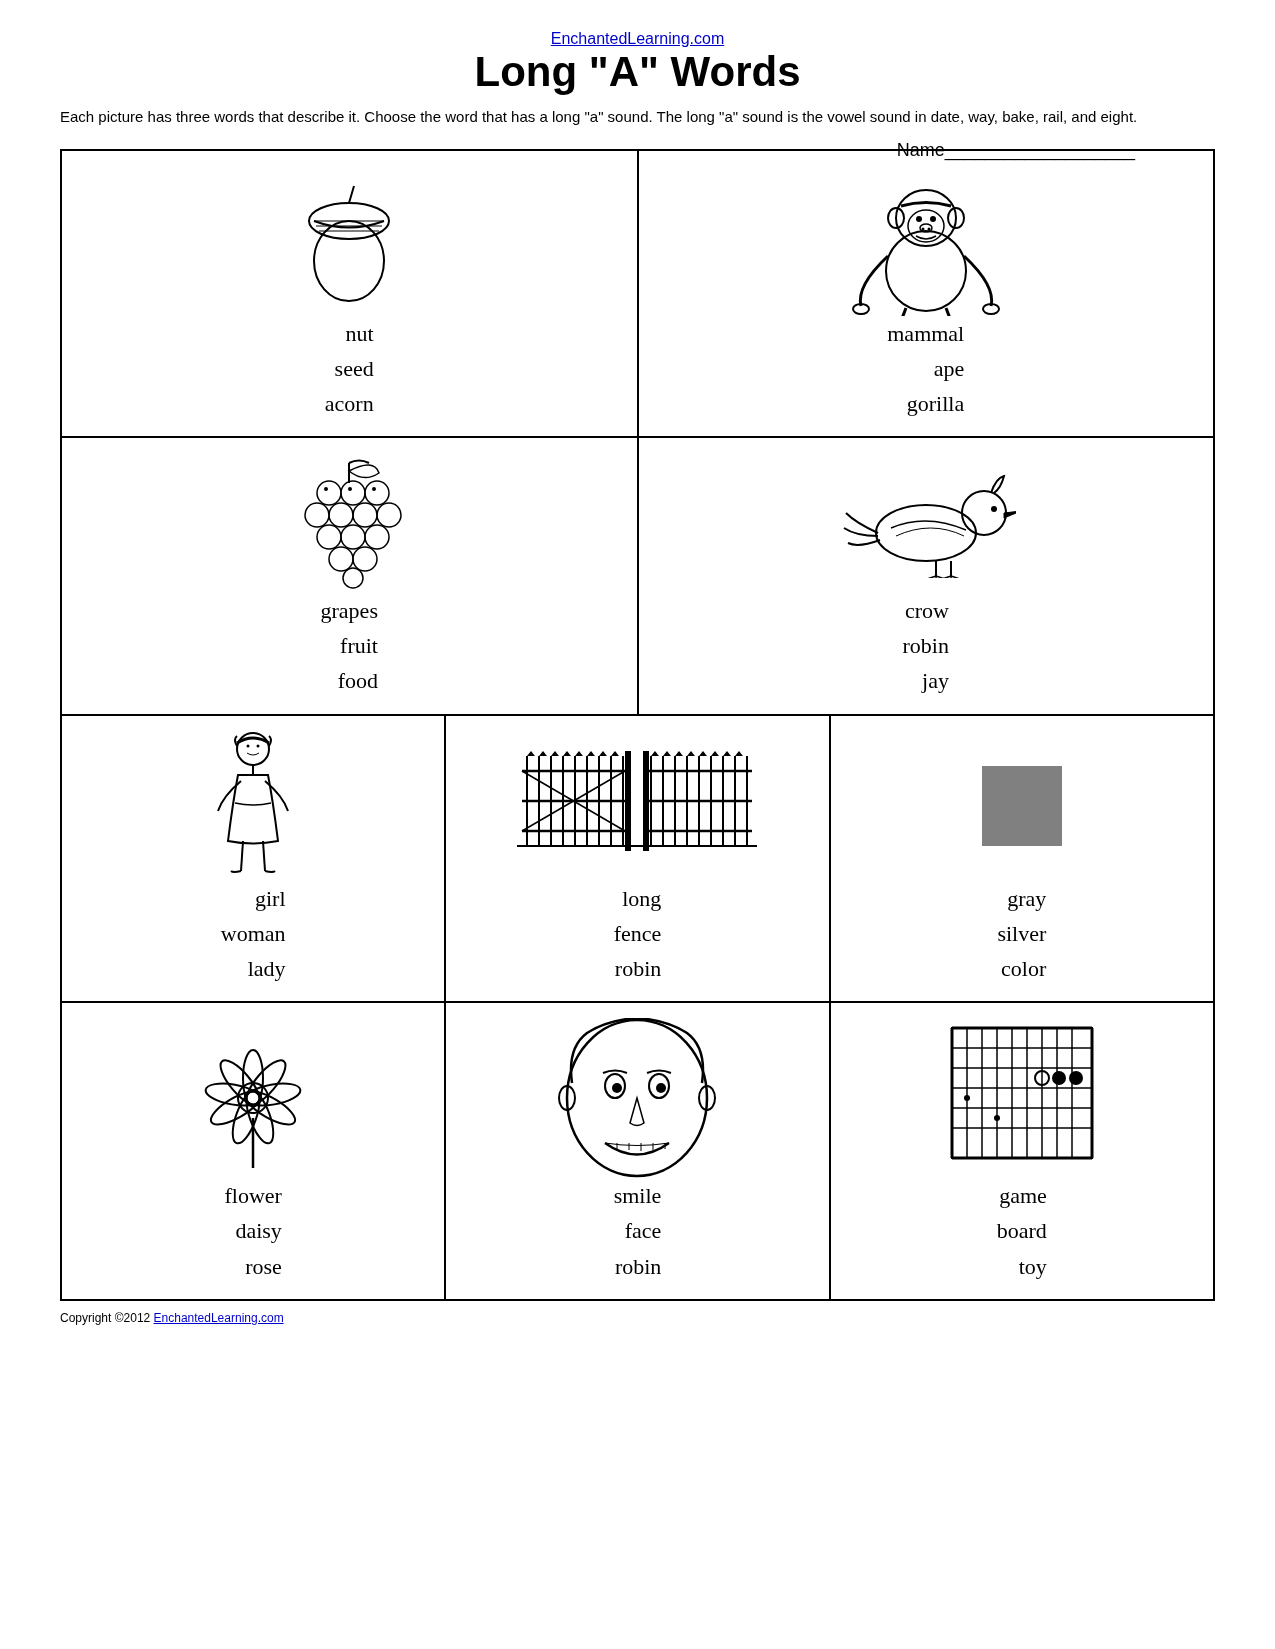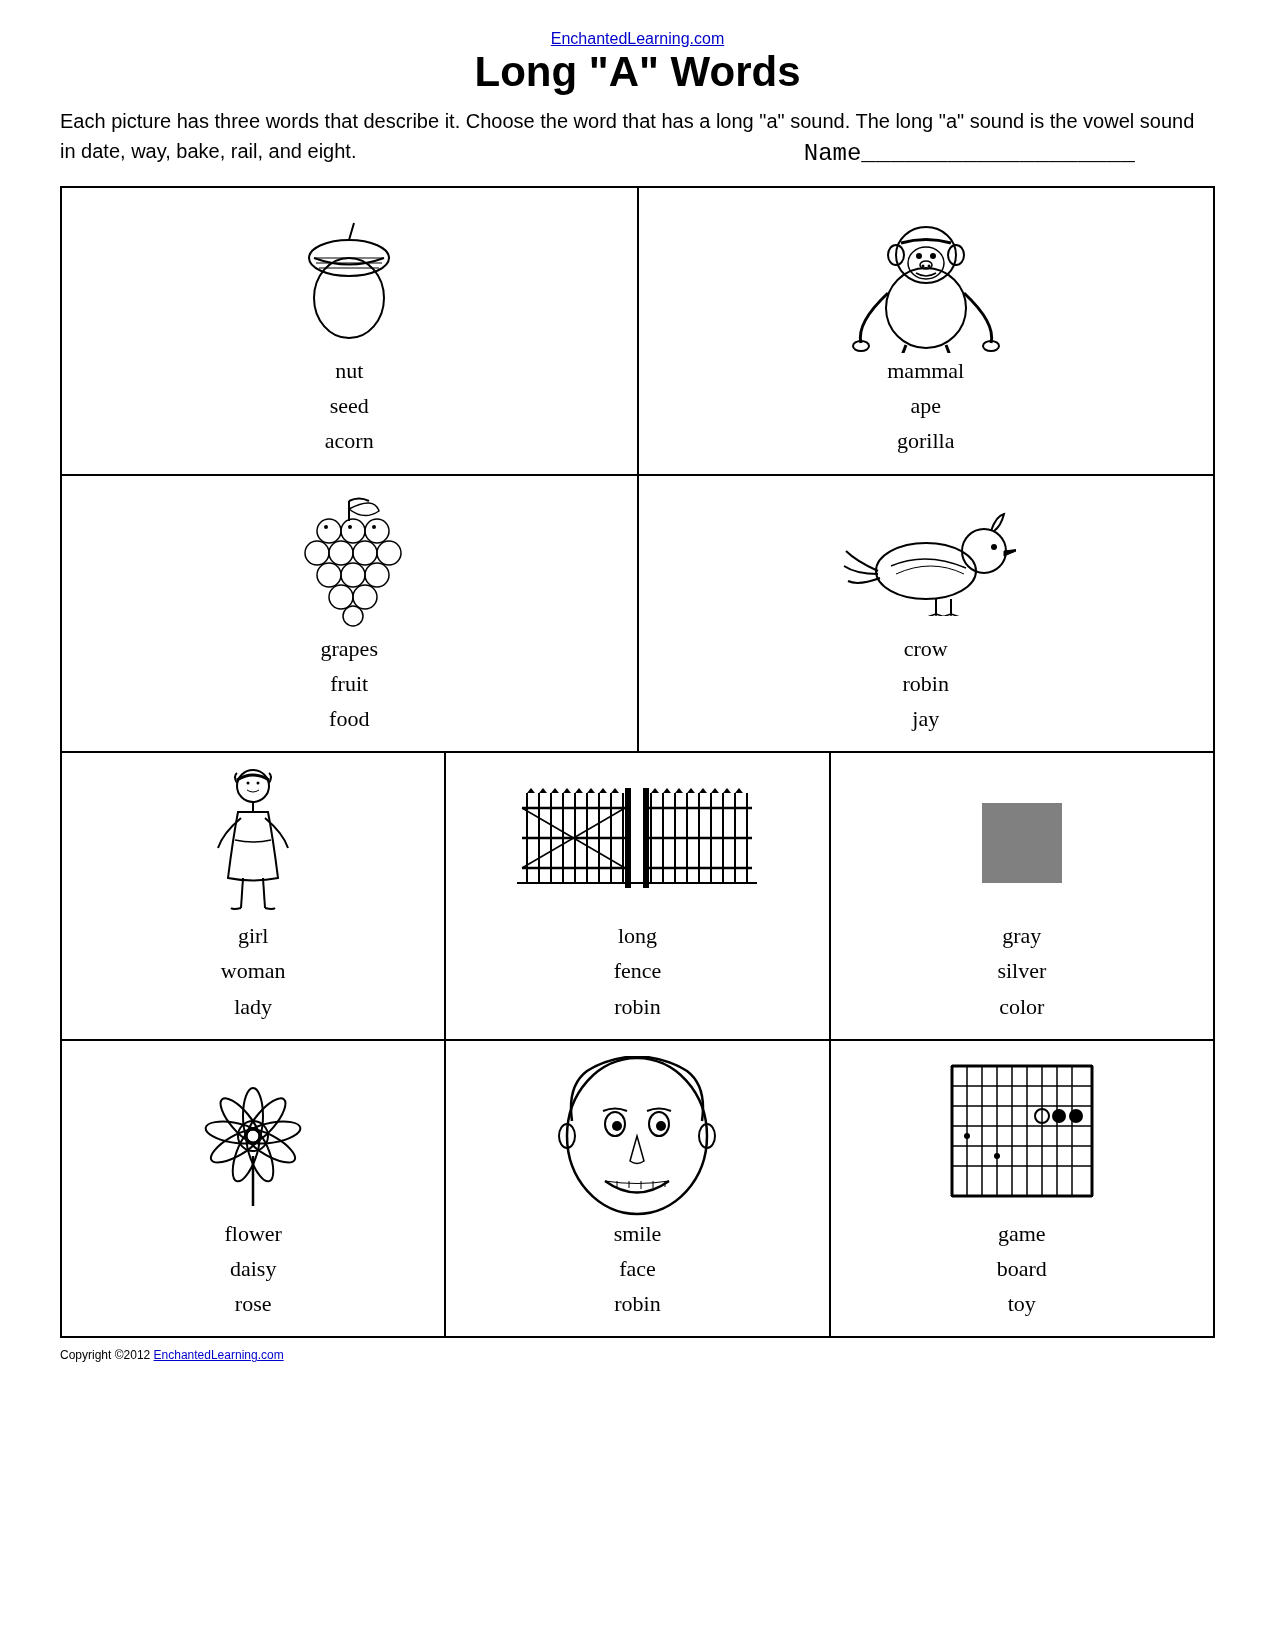--- a/index.html
+++ b/index.html
@@ -20,28 +20,28 @@
       text-decoration: underline;
       font-size: 16px;
       font-family: Arial, sans-serif;
     }
     .main-title {
       font-size: 42px;
       font-weight: bold;
       font-family: Arial, sans-serif;
     }
     .name-line {
-      font-size: 24px;
-      font-family: Liberation Mono, monospace;
+      font-size: 18px;
+      font-family: Liberation Sans, sans-serif;
       position: absolute;
       right: 80px;
       top: 110px;
     }
     .instructions {
-      font-size: 20px;
+      font-size: 15px;
       font-family: Arial, sans-serif;
       text-align: left;
       margin: 10px 0 20px 0;
       line-height: 1.5;
     }
     .grid-container {
       border: 2px solid #000;
       width: 100%;
     }
     .grid-row {
@@ -71,20 +71,21 @@
       justify-content: center;
       width: 100%;
     }
     .cell-words {
       text-align: center;
       line-height: 1.6;
       font-size: 22px;
     }
     .cell-words div {
       font-size: 22px;
+      text-align: right;
     }
     
     svg { display: block; }
 
     .footer {
       margin-top: 10px;
       font-size: 12px;
       font-family: Arial, sans-serif;
     }
     .footer a {

